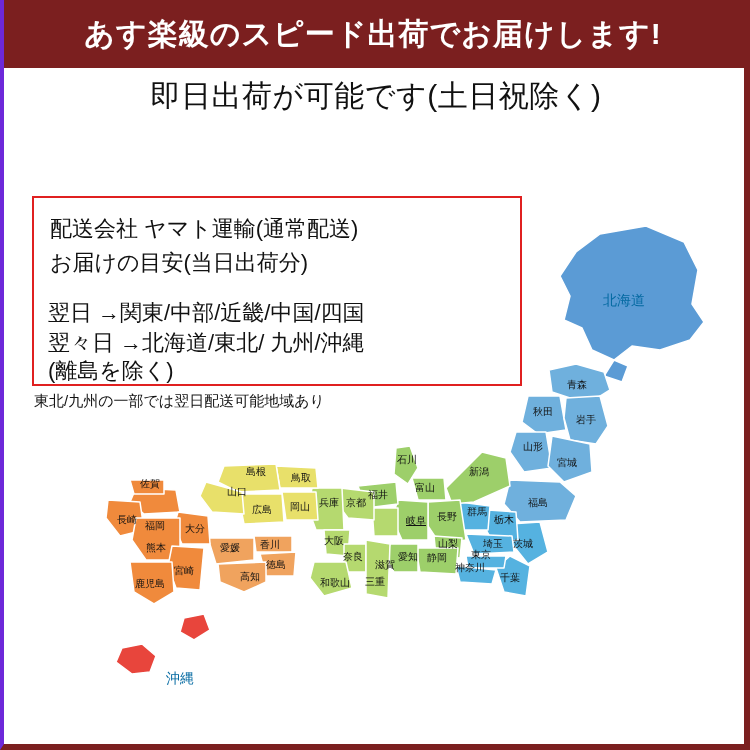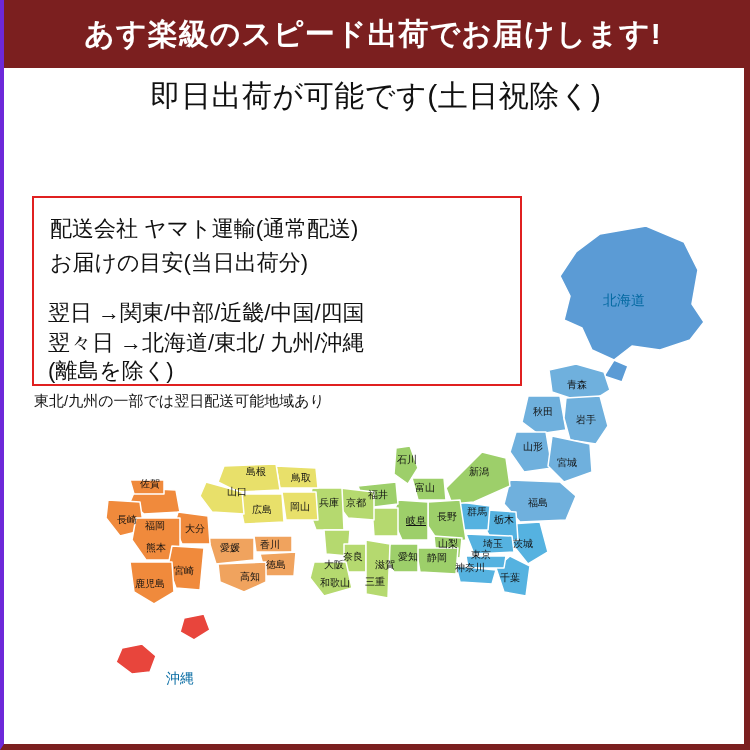--- a/index.html
+++ b/index.html
@@ -216,21 +216,21 @@
         <div class="pref-label" style="left: 444px; top: 344px;">山梨</div>
         <div class="pref-label" style="left: 443px; top: 317px;">長野</div>
         <div class="pref-label" style="left: 412px; top: 321px; text-decoration: underline;">岐阜</div>
         <div class="pref-label" style="left: 433px; top: 358px;">静岡</div>
         <div class="pref-label" style="left: 404px; top: 357px;">愛知</div>
         <div class="pref-label" style="left: 374px; top: 295px;">福井</div>
         <div class="pref-label" style="left: 381px; top: 321px; margin-top: 44px;">滋賀</div>
         <div class="pref-label" style="left: 371px; top: 382px;">三重</div>
         <div class="pref-label" style="left: 352px; top: 303px;">京都</div>
         <div class="pref-label" style="left: 349px; top: 357px;">奈良</div>
-        <div class="pref-label" style="left: 330px; top: 341px; margin-top: 24px;">大阪</div>
+        <div class="pref-label" style="left: 330px; top: 341px;">大阪</div>
         <div class="pref-label" style="left: 331px; top: 383px;">和歌山</div>
         <div class="pref-label" style="left: 325px; top: 303px;">兵庫</div>
         <div class="pref-label" style="left: 296px; top: 307px;">岡山</div>
         <div class="pref-label" style="left: 297px; top: 278px;">鳥取</div>
         <div class="pref-label" style="left: 252px; top: 272px;">島根</div>
         <div class="pref-label" style="left: 258px; top: 310px;">広島</div>
         <div class="pref-label" style="left: 225px; top: 292px; margin-left: 8px;">山口</div>
         <div class="pref-label" style="left: 266px; top: 345px;">香川</div>
         <div class="pref-label" style="left: 272px; top: 365px;">徳島</div>
         <div class="pref-label" style="left: 226px; top: 348px;">愛媛</div>

